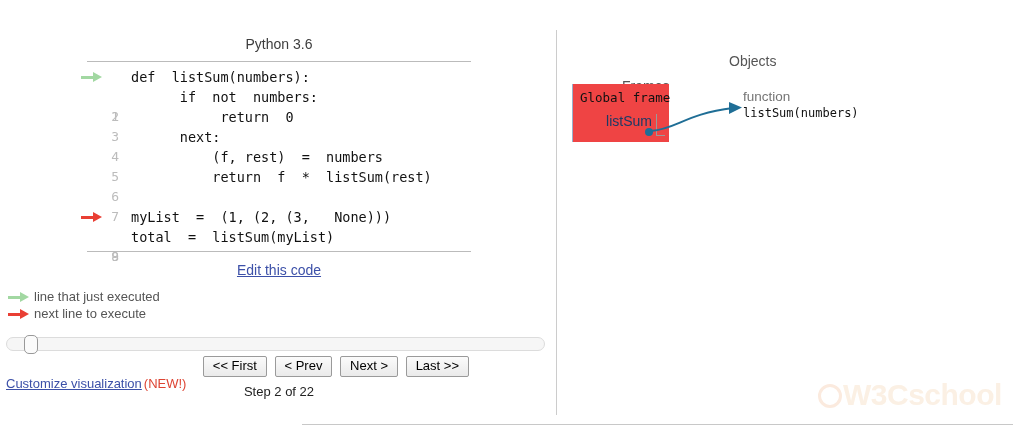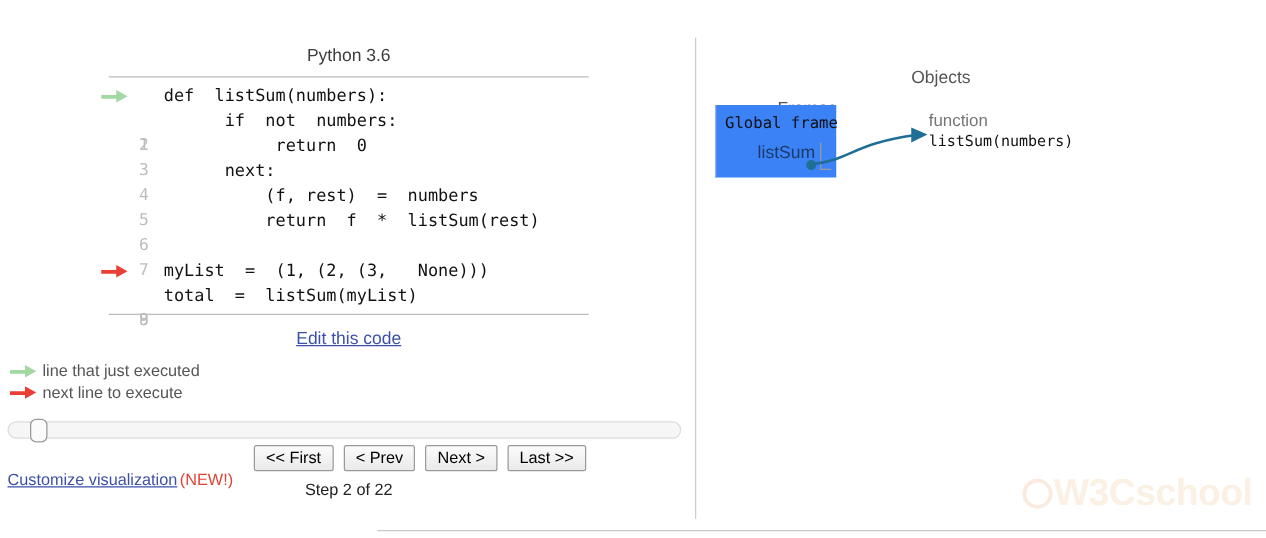--- a/index.html
+++ b/index.html
@@ -262,21 +262,21 @@
   }
   #frames-heading { left: 65px; top: 38px; margin-top: 40px; }
   #objects-heading { left: 172px; top: 53px; }
 
   #global-frame {
     position: absolute;
     left: 15px;
     top: 84px;
     width: 96px;
     height: 58px;
-    background: #3b82f6;
+    background: #ef4444;
     border-left: 1px solid #9ab0cc;
   }
   #global-frame-title {
     position: absolute;
     left: 7px;
     top: 6px;
     font-family: "DejaVu Sans Mono", "Liberation Mono", monospace;
     font-size: 12.5px;
     color: #111111;
     white-space: nowrap;

